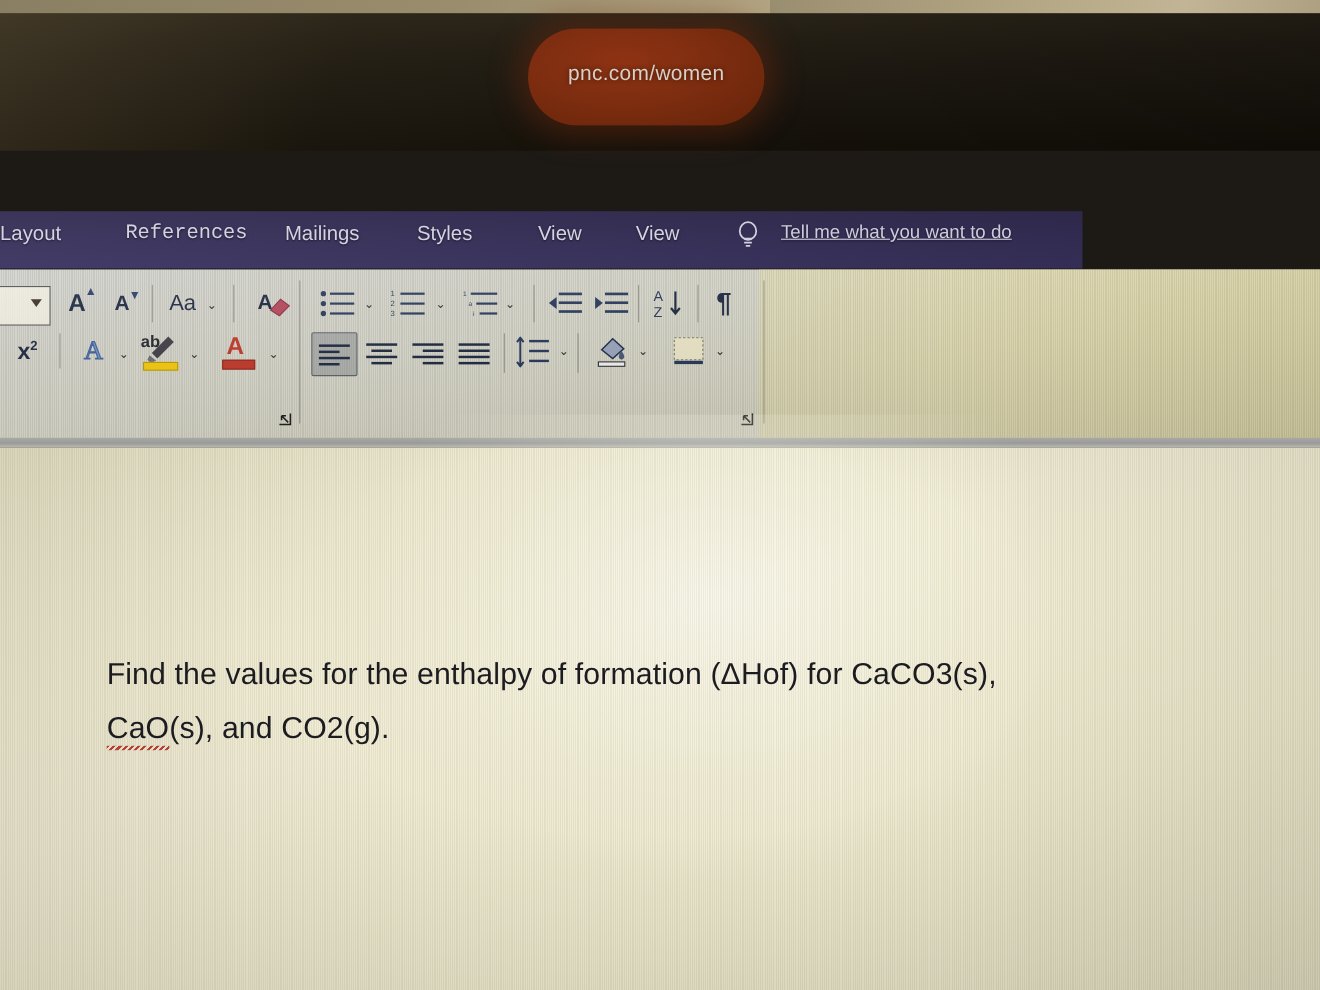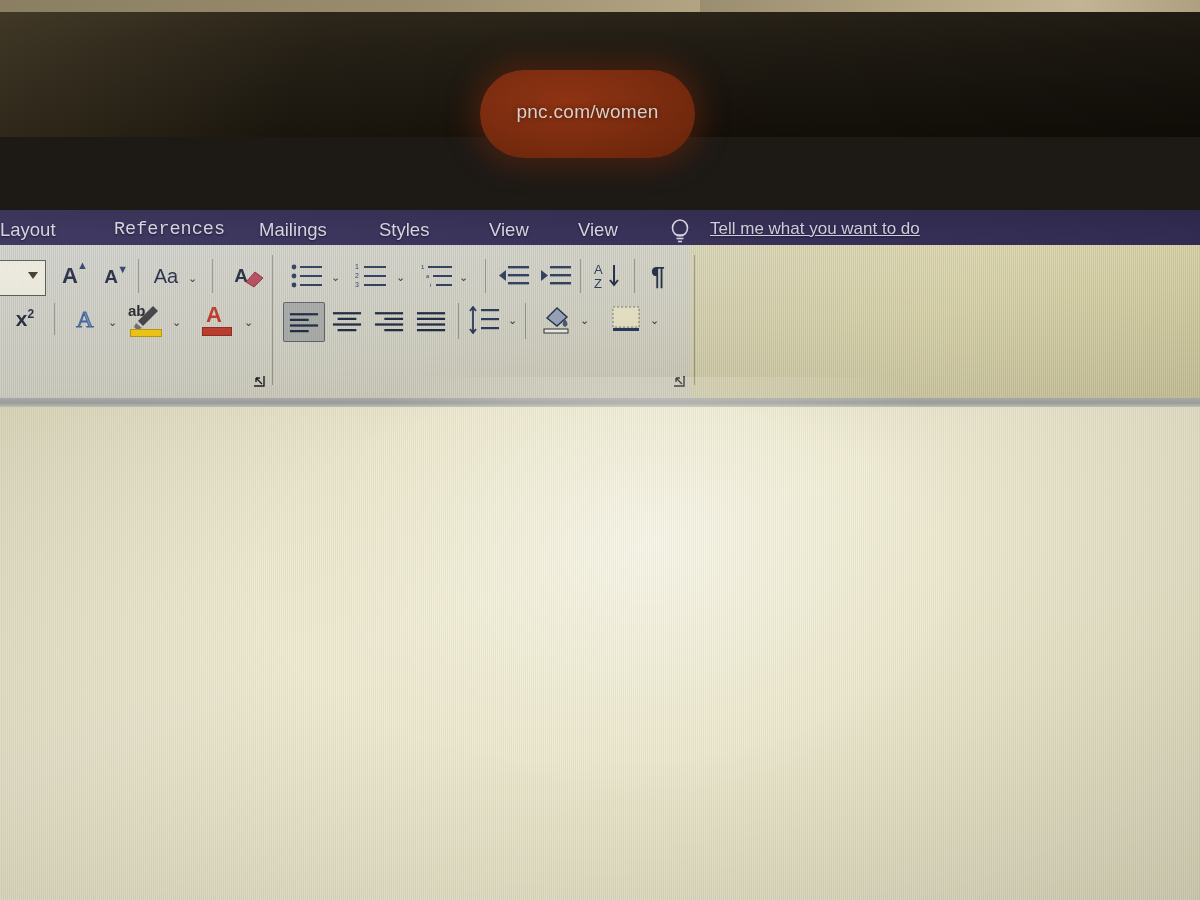--- a/index.html
+++ b/index.html
@@ -18,36 +18,36 @@
   .bezel{position:absolute;left:0;top:12px;width:1200px;height:125px;
       background:linear-gradient(180deg,#2a2419 0%,#221d14 25%,#1b1710 60%,#141009 100%);}
   .bezel-sheen{position:absolute;left:0;top:12px;width:1200px;height:125px;
       background:linear-gradient(105deg,rgba(120,104,70,.30) 0%,rgba(70,60,38,.12) 26%,
                  rgba(25,22,14,0) 52%, rgba(0,0,0,.25) 100%);}
 
   
   .pnc-bubble{position:absolute;left:480px;top:26px;width:215px;height:88px;
       border-radius:44px;
       background:radial-gradient(ellipse at 40% 35%,#8e3313 0%,#7e2d10 45%,#652409 100%);
-      box-shadow:0 0 26px 10px rgba(110,40,14,.45);margin-top:44px;}
+      box-shadow:0 0 26px 10px rgba(110,40,14,.45);}
   .pnc-bubble span{position:absolute;left:0;right:0;top:31px;text-align:center;
       color:#d9cfc6;font-size:19px;letter-spacing:.3px;
       text-shadow:0 0 5px rgba(0,0,0,.55);}
 
   
   .titlebar{position:absolute;left:0;top:131px;width:1200px;height:62px;
       background:linear-gradient(180deg,#2a2340 0%,#2e2748 40%,#332b52 100%);}
   .titlebar .sheen{position:absolute;inset:0;
       background:linear-gradient(100deg,rgba(255,255,255,.05) 0%,rgba(255,255,255,.012) 40%,rgba(0,0,0,.12) 100%);}
   .doc-title{position:absolute;left:0;right:0;top:19px;text-align:center;
       color:#cfccd8;font-size:19px;letter-spacing:.6px;
       text-shadow:0 1px 2px rgba(0,0,0,.6);}
 
   
-  .tabstrip{position:absolute;left:0;top:210px;width:1200px;height:52px;
+  .tabstrip{position:absolute;left:0;top:192px;width:984px;height:52px;
       background:linear-gradient(180deg,#332c52 0%,#37305a 45%,#3a3360 100%);}
   .tabstrip .sheen{position:absolute;inset:0;
       background:linear-gradient(100deg,rgba(255,255,255,.045) 0%,rgba(0,0,0,.10) 100%);}
   .tab{position:absolute;top:9px;color:#d5d2e2;font-size:18.5px;white-space:nowrap;
       text-shadow:0 1px 2px rgba(0,0,0,.55);}
   .tellme{position:absolute;top:9px;left:710px;color:#cfccdd;font-size:17px;white-space:nowrap;
       text-shadow:0 1px 2px rgba(0,0,0,.5);text-decoration:underline;}
   .bulb{position:absolute;left:668px;top:7px;width:24px;height:30px;}
 
   
@@ -388,14 +388,22 @@
     <div class="shade"></div>
   </div>
   <div class="ribbon-bottom"></div>
 
   <div class="page">
     <div class="glow"></div>
     <div class="moire"></div>
     <div class="vign"></div>
   </div>
 
+  <div class="doctext">
+    <div>
+      <span>Find the values for the enthalpy of formation (</span><span>ΔHof</span><span>) for CaCO3(s),</span>
+    </div>
+    <div>
+      <span class="squig">CaO</span><span>(s), and CO2(g).</span>
+    </div>
+  </div>
 
 </div>
 
 </body></html>

